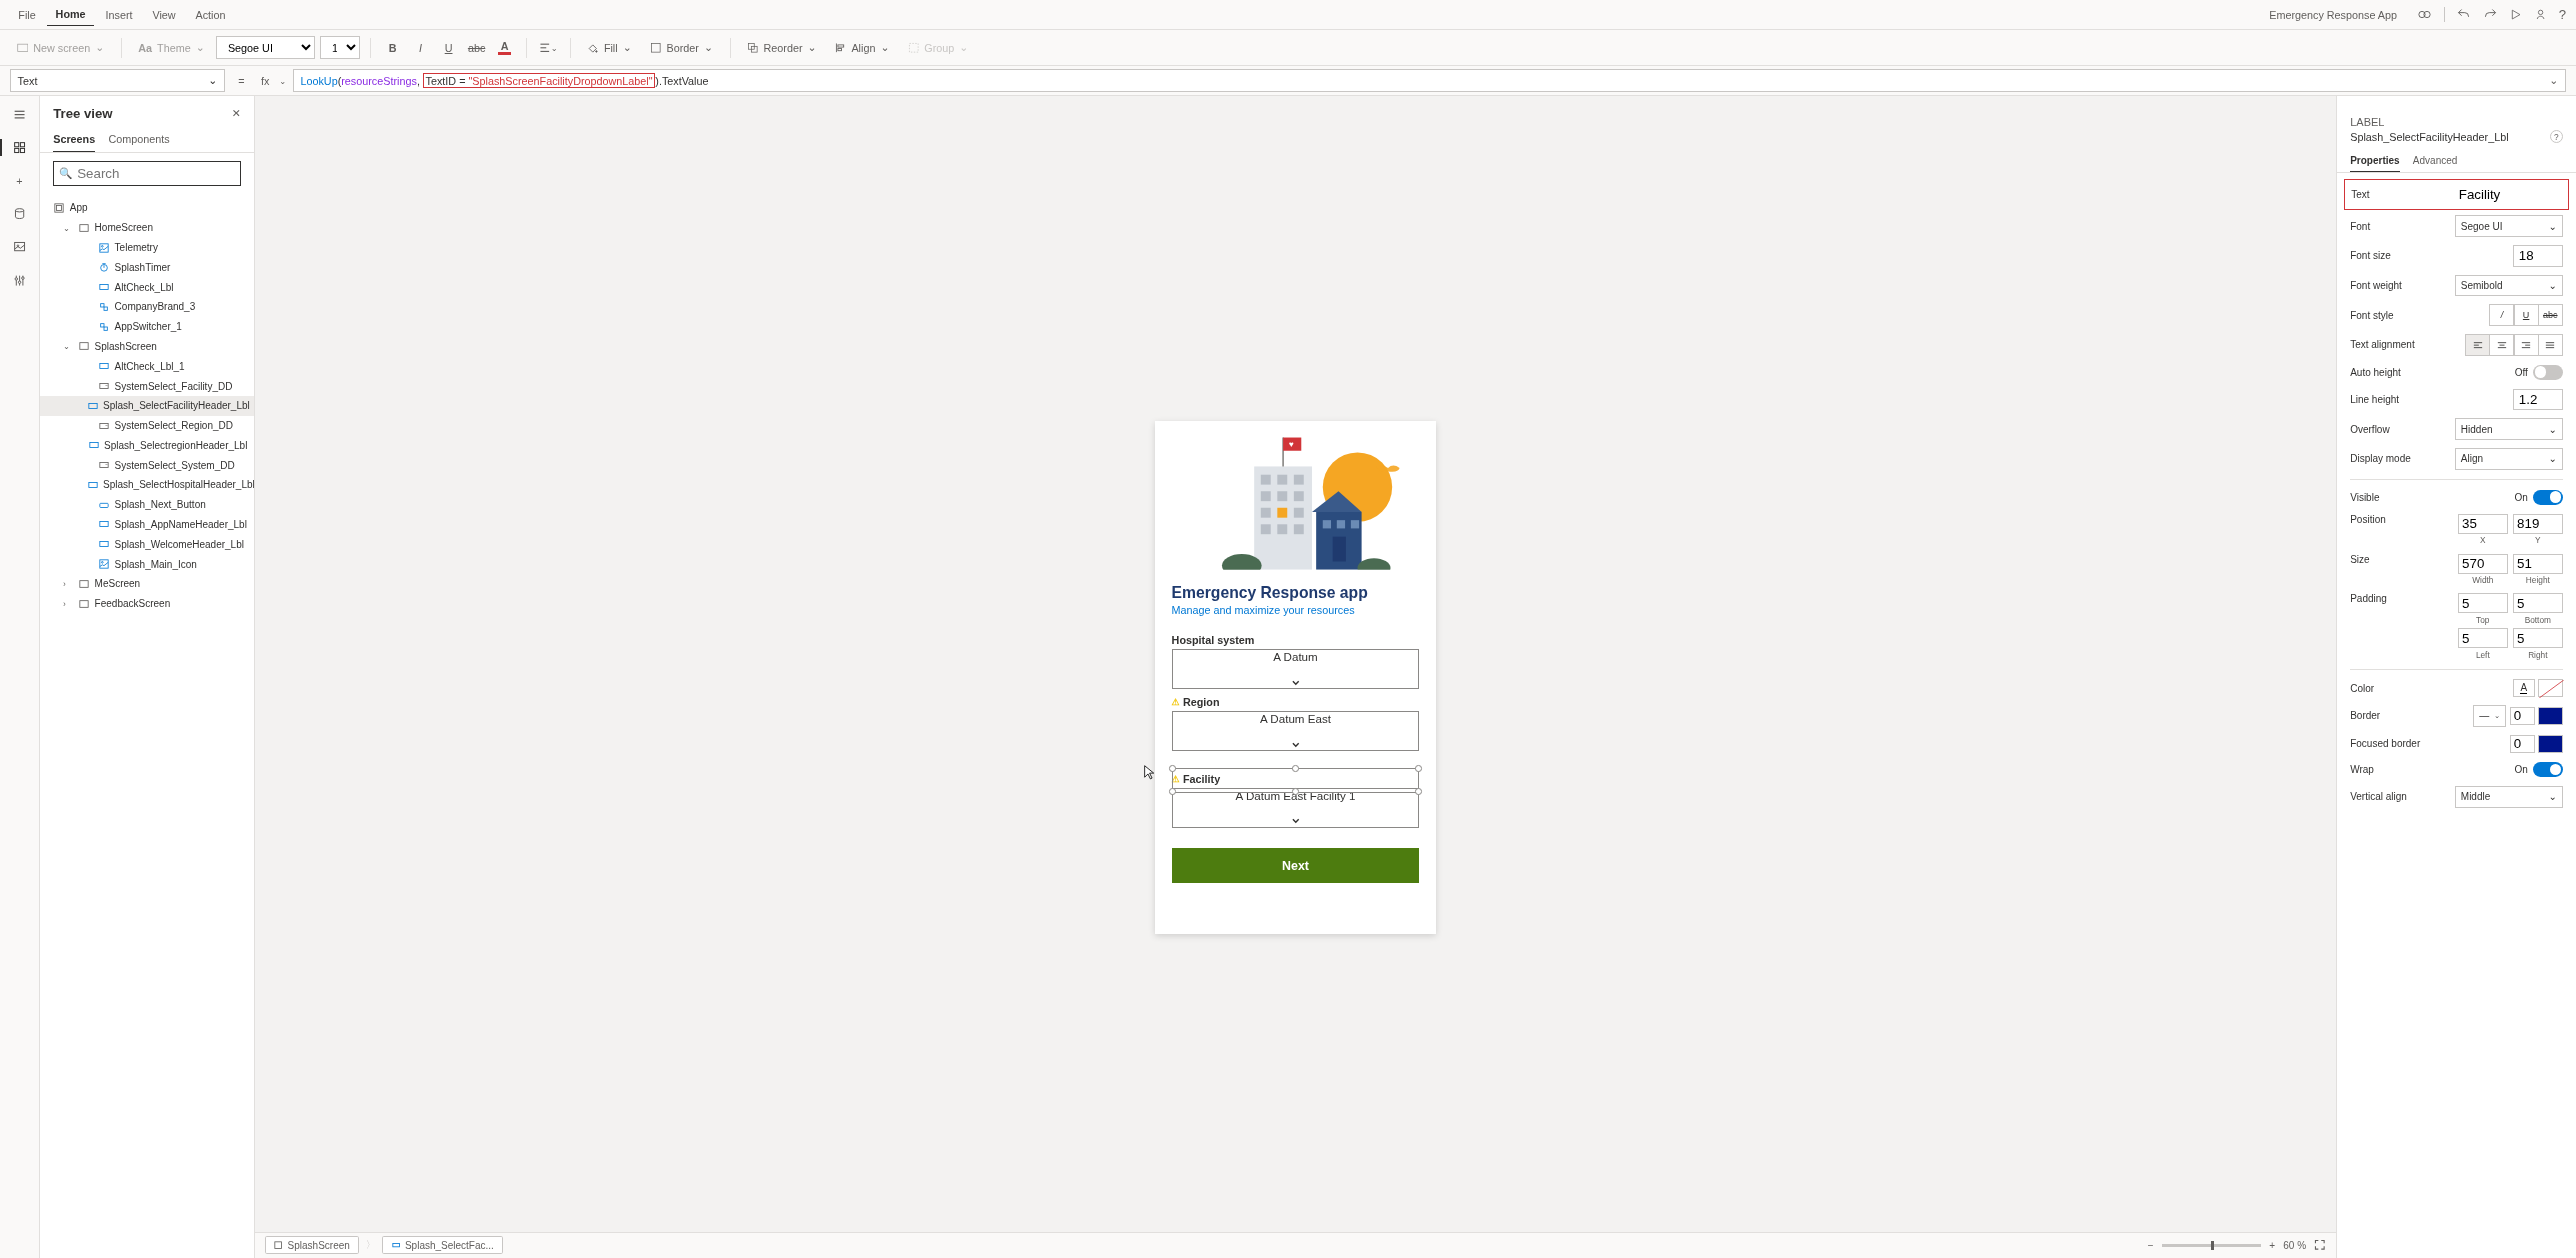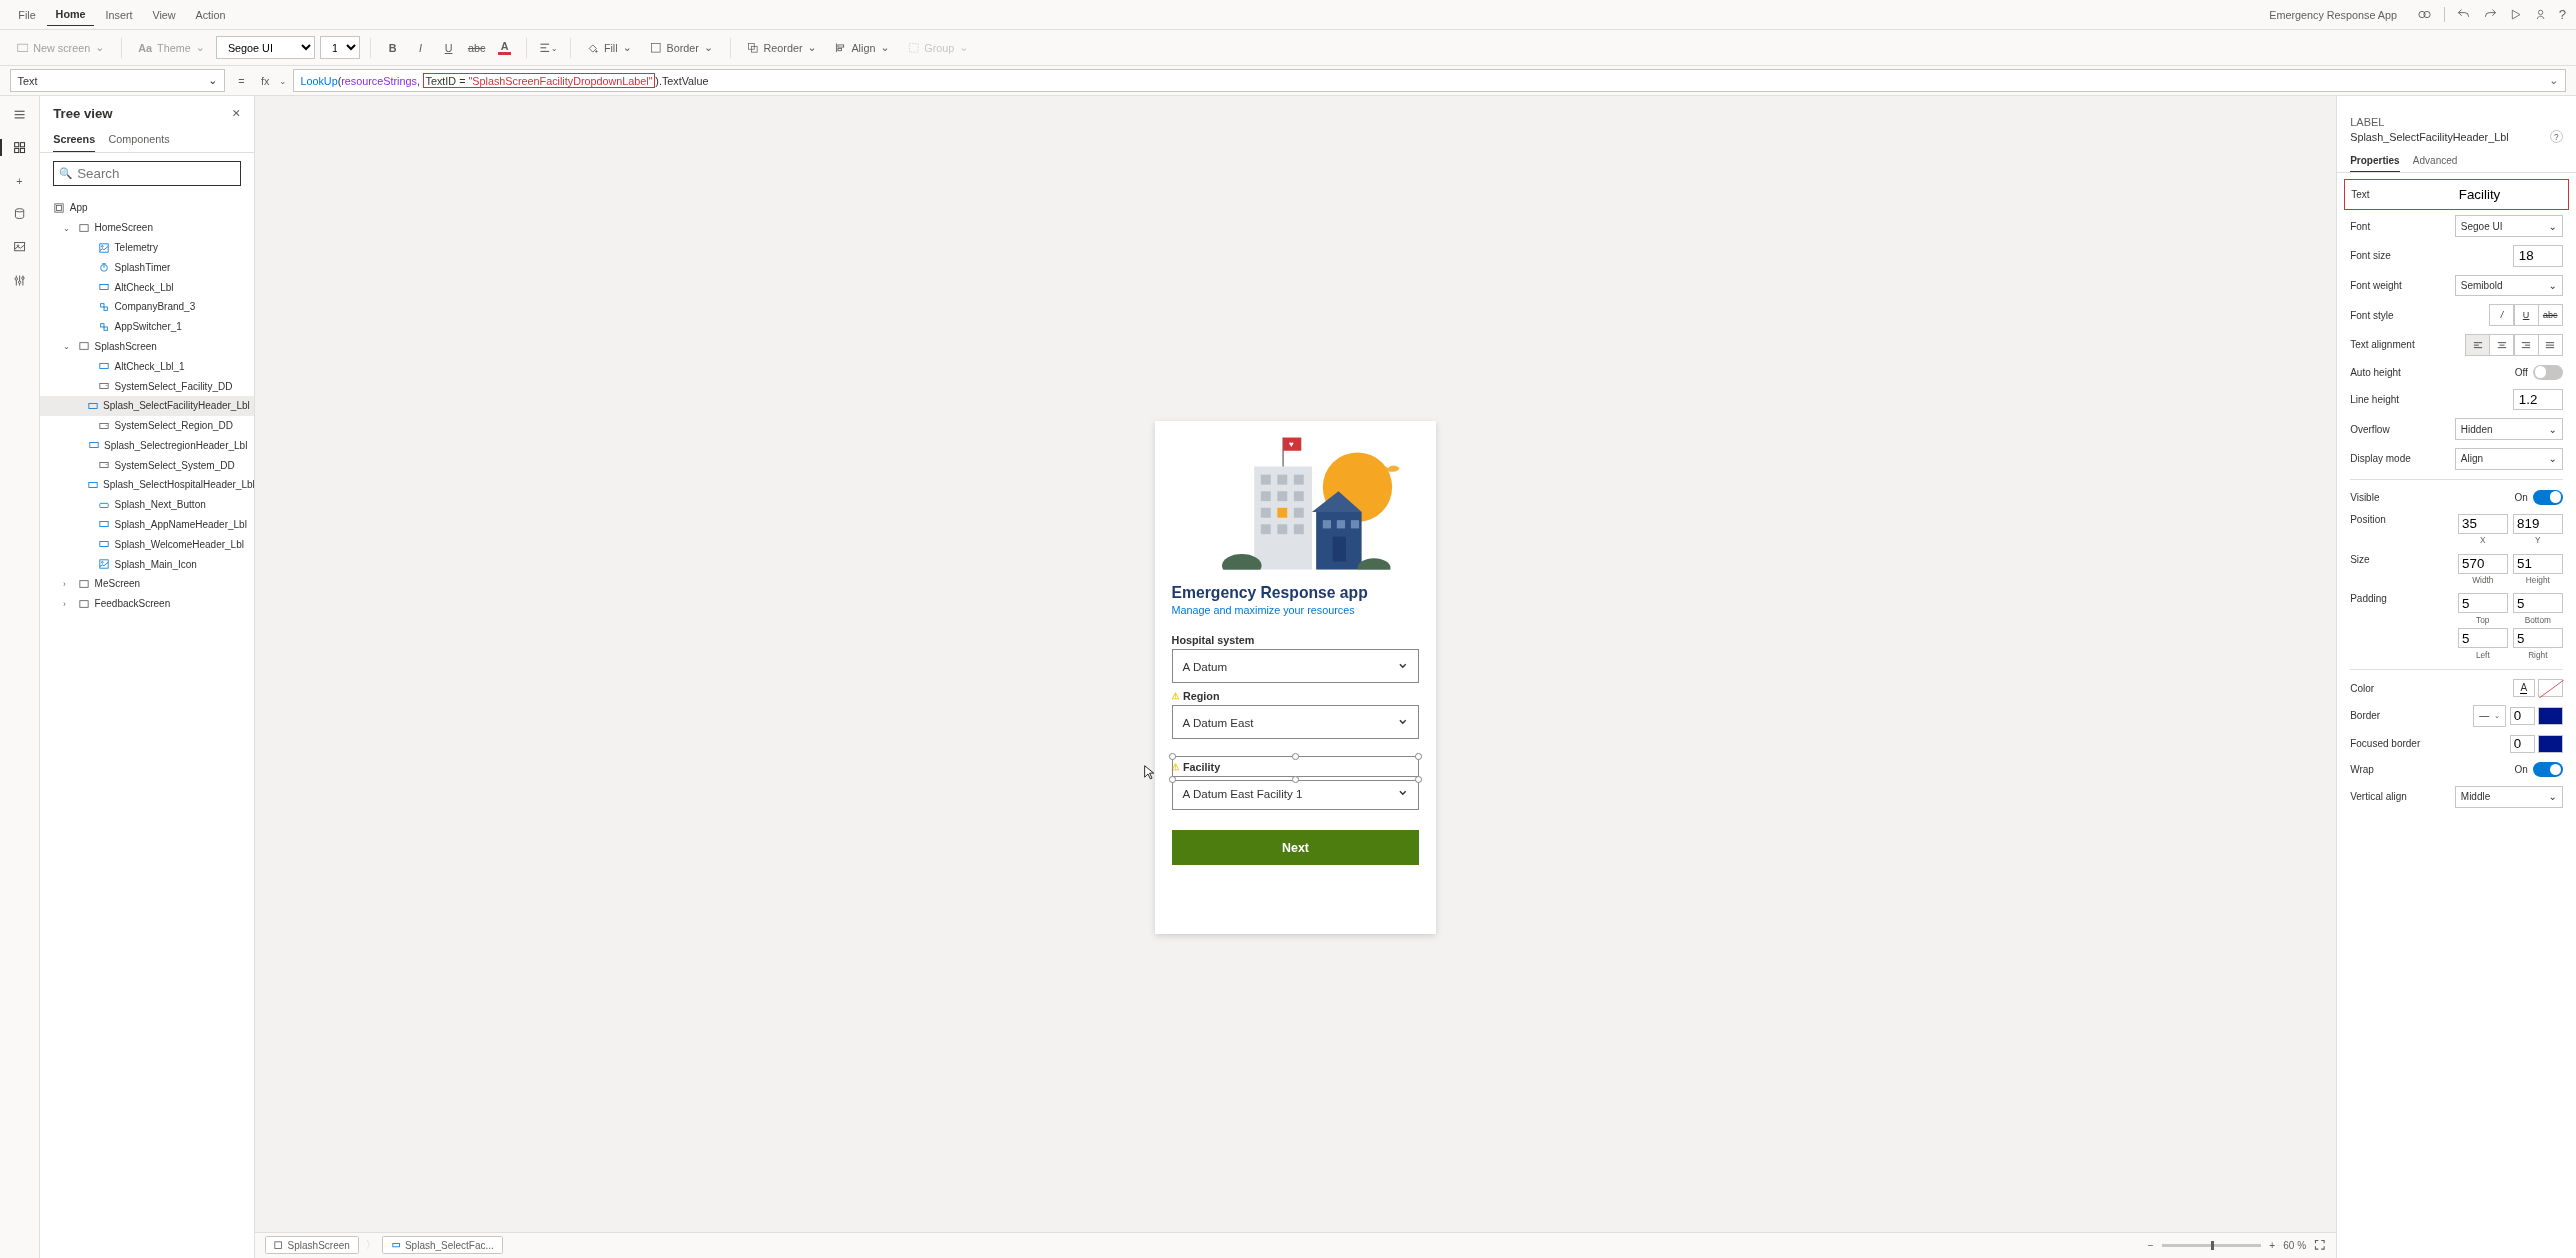--- a/index.html
+++ b/index.html
@@ -71,21 +71,21 @@
 
 
 .canvas-area { flex: 1; background: #f3f2f1; position: relative; display: flex; align-items: center; justify-content: center; }
 .canvas-wrap { position:relative; width:100%; height:100%; display:flex; align-items:center; justify-content:center; }
 .phone-frame { width: 281px; height: 513px; background: #fff; box-shadow: 0 1.7px 6.6px rgba(0,0,0,0.15); position: relative; }
 .splash-hero { height: 157px; position: relative; overflow: hidden; background:#fff;}
 .app-title { padding: 6.6px 16.6px 1.7px; font-size: 15.7px; font-weight: 600; color: #1f3a6e; }
 .app-sub { padding: 0 16.6px 11.6px; font-size: 10.8px; color: #0078d4; }
 .form-label { padding: 6.6px 16.6px 3.3px; font-size: 10.8px; font-weight: 600; color: #323130; display:flex; align-items:center; gap:3.3px;}
 .warn-icon { color:#f2c811; font-size:9px; }
-.form-select { margin: 0 16.6px; height: 34px; border: 0.8px solid #8a8886; display: flex; align-items: center; justify-content: space-between; padding: 0 10px; font-size: 11.6px; }
+.form-select { margin: 0 16.6px; height: 40px; border: 0.8px solid #8a8886; display: flex; align-items: center; justify-content: space-between; padding: 0 10px; font-size: 11.6px; flex-direction: column; }
 .handle { position:absolute; width:6.6px; height:6.6px; background:#fff; border:0.8px solid #8a8886; border-radius:50%;}
 .next-btn { margin: 20px 16.6px; height: 35px; background: #4d7c0f; color: #fff; display: flex; align-items: center; justify-content: center; font-size: 12.4px; font-weight:600;}
 .cursor-ptr { position:absolute; }
 
 
 .canvas-status { position:absolute; bottom:0; left:0; right:0; height:26.5px; background:#faf9f8; border-top:0.8px solid #e1dfdd; display:flex; align-items:center; padding:0 10px; gap:6.6px; font-size:10px; color:#605e5c;}
 .breadcrumb-chip { display:flex; align-items:center; gap:5px; padding:2.5px 8.3px; border:0.8px solid #c8c6c4; background:#fff; border-radius:1.7px;}
 .canvas-status .right { margin-left:auto; display:flex; align-items:center; gap:8.3px;}
 .zoom-slider { width:99px; height:2.5px; background:#c8c6c4; position:relative;}
 .zoom-slider .thumb { position:absolute; top:-3.3px; left:50%; width:2.5px; height:9px; background:#605e5c;}

